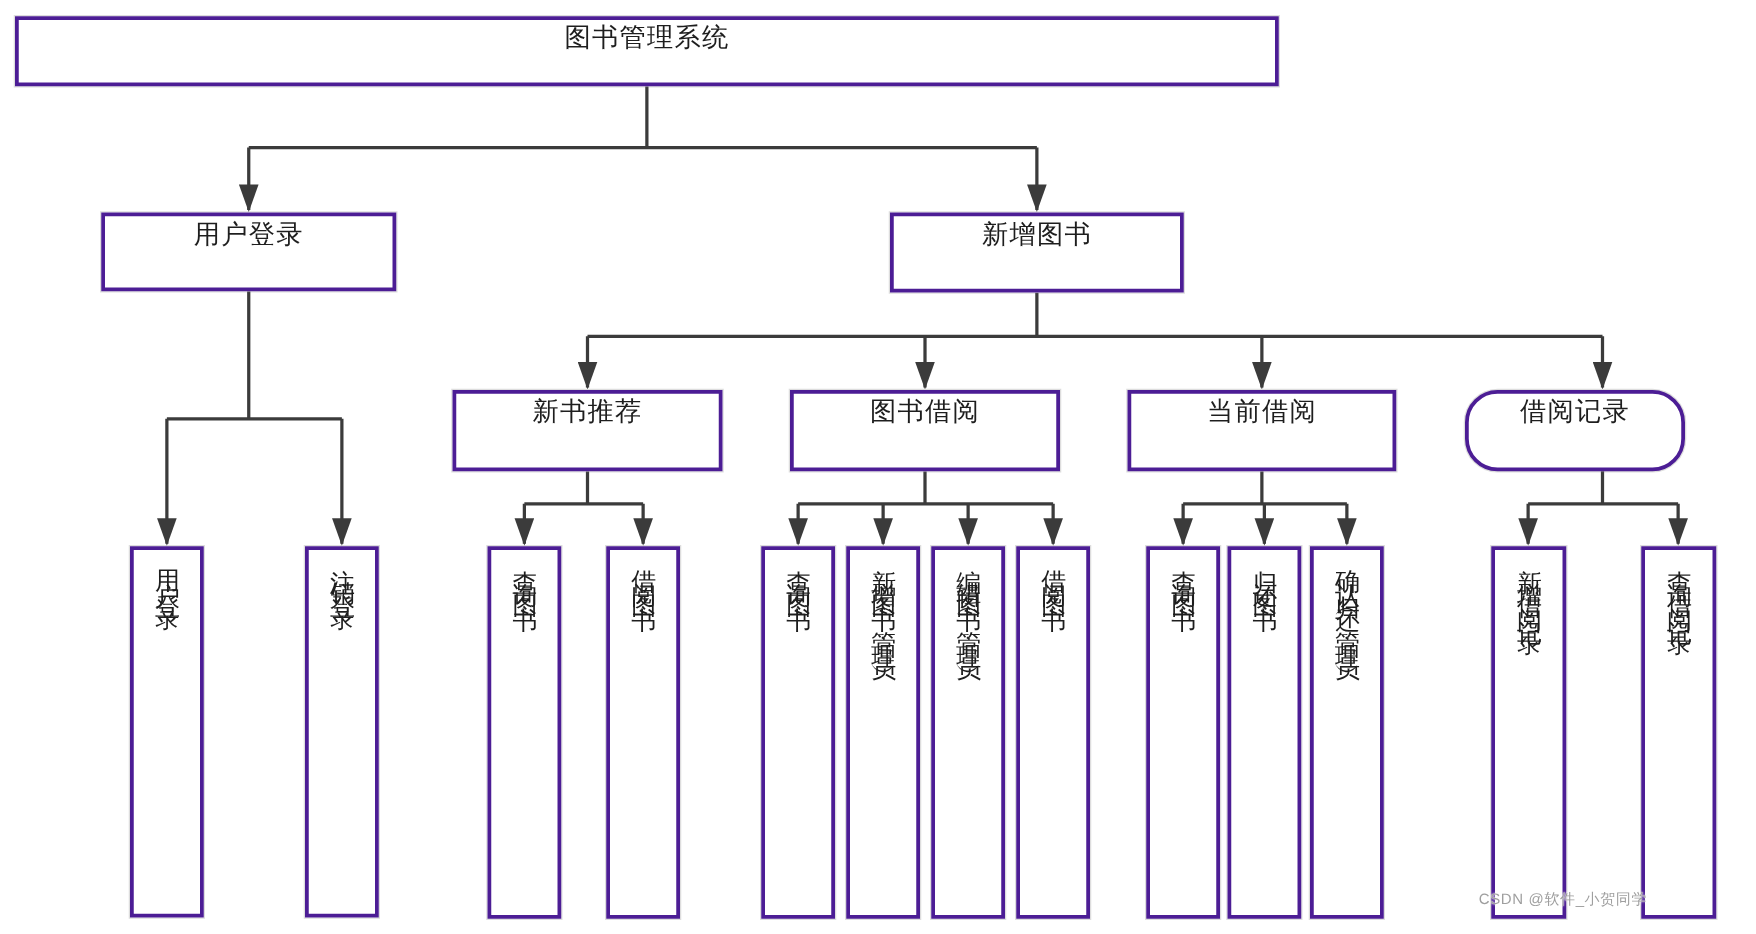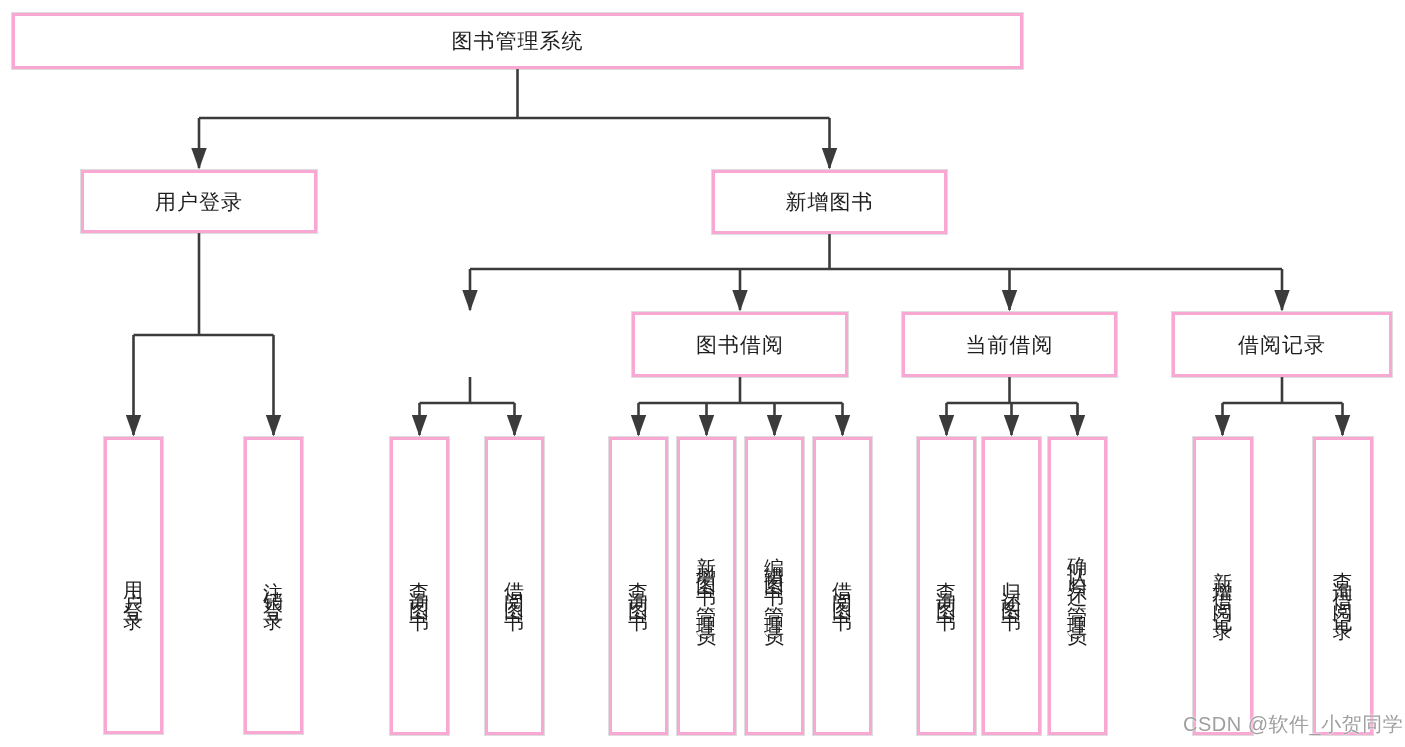--- a/index.html
+++ b/index.html
@@ -20,42 +20,42 @@
     left: 0;
     top: 0;
     width: 1405px;
     height: 747px;
     z-index: 1;
   }
   .node {
     position: absolute;
     box-sizing: border-box;
     background: #ffffff;
-    border: 3px solid #f9a8d4;
+    border: 3px solid #4c1d95;
     color: #1e1e1e;
     display: flex;
-    align-items: center;
+    align-items: flex-start;
     justify-content: center;
     z-index: 2;
     box-shadow: 0 0 0 1px rgba(120,120,120,0.25);
   }
   .node.h { font-size: 21px; letter-spacing: 1px; }
   .node.leaf { font-size: 20px; }
   .vtext {
     writing-mode: vertical-rl;
     text-orientation: mixed;
     letter-spacing: 10px;
     line-height: 1;
     white-space: nowrap;
   }
   .watermark {
     position: absolute;
     left: 1183px;
     top: 711px;
-    font-size: 20px;
+    font-size: 12px;
     letter-spacing: 0.5px;
     color: #9f9f9f;
     text-shadow: 0 0 2px #ffffff, 0 0 1px #ffffff;
     z-index: 3;
     white-space: nowrap;
   }
 </style>
 </head>
 <body>
 
@@ -122,27 +122,30 @@
     <span>新增图书</span>
   </div>
 
   <div class="node leaf" style="left:104px; top:437px; width:59px; height:297px;">
     <span class="vtext">用户登录</span>
   </div>
   <div class="node leaf" style="left:244px; top:437px; width:59px; height:297px;">
     <span class="vtext">注销登录</span>
   </div>
 
+  <div class="node h" style="left:362px; top:312px; width:216px; height:65px;">
+    <span>新书推荐</span>
+  </div>
   <div class="node h" style="left:902px; top:312px; width:215px; height:65px;">
     <span>当前借阅</span>
   </div>
   <div class="node h" style="left:632px; top:312px; width:216px; height:65px;">
     <span>图书借阅</span>
   </div>
-  <div class="node h" style="left:1172px; top:312px; width:220px; height:65px;">
+  <div class="node h" style="left:1172px; top:312px; width:176px; height:65px;border-radius:26px;">
     <span>借阅记录</span>
   </div>
 
   <div class="node leaf" style="left:390px; top:437px; width:59px; height:298px;">
     <span class="vtext">查询图书</span>
   </div>
   <div class="node leaf" style="left:485px; top:437px; width:59px; height:298px;">
     <span class="vtext">借阅图书</span>
   </div>
 

